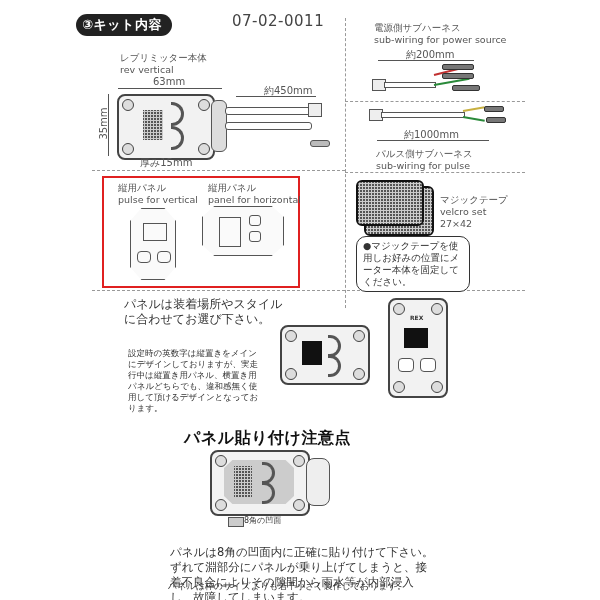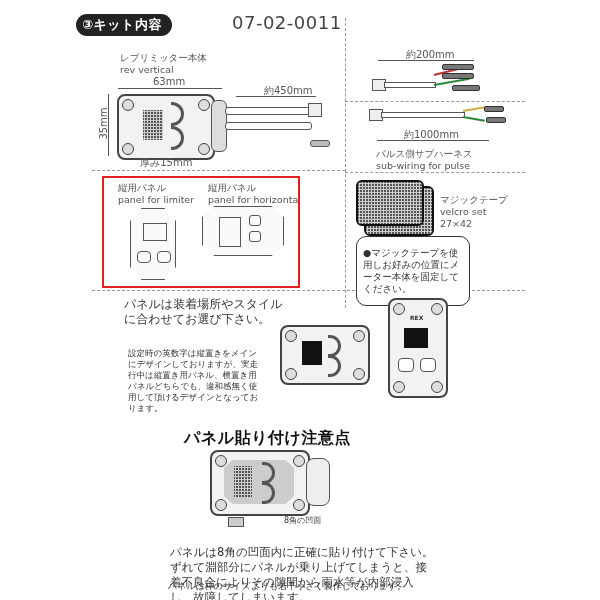--- a/index.html
+++ b/index.html
@@ -2,34 +2,34 @@
 <html><head>
 <meta charset="utf-8">
 <style>
   html, body { margin:0; padding:0; background:#ffffff; }
   body { width:600px; height:600px; position:relative; overflow:hidden;
          font-family:"DejaVu Sans", sans-serif; color:#333; }
   .abs { position:absolute; }
   .title-pill { left:76px; top:14px; height:22px; padding:0 10px 0 6px; background:#222;
                 color:#fff; border-radius:11px; font-size:13px; font-weight:bold;
                 line-height:22px; letter-spacing:0.5px; }
-  .code { left:232px; top:12px; font-size:18px; color:#444; letter-spacing:0.5px; }
+  .code { left:232px; top:12px; font-size:15px; color:#444; letter-spacing:0.5px; }
   .small { font-size:9.5px; color:#555; line-height:12px; }
   .dash-h { height:0; border-top:1.5px dashed #999; }
   .dash-v { width:0; border-left:1.5px dashed #999; }
   .dim { font-size:10px; color:#555; }
   .device { background:#f2f2f2; border:2px solid #444; border-radius:8px; }
   .screw { width:10px; height:10px; border:1.5px solid #444; border-radius:50%; background:#ddd; }
   .dots { background-color:#555;
           background-image: radial-gradient(#ccc 1px, transparent 1.2px);
           background-size:3px 3px; }
   .bcurve { border:3px solid #555; border-left:none; border-radius:0 12px 12px 0; }
   .red-box { left:102px; top:176px; width:194px; height:108px; border:2px solid #e02020; }
   .panel-shape { background:#fafafa; border:1.5px solid #555; }
-  .note-box { border:1.5px solid #333; border-radius:10px; padding:10px 6px; font-size:9.5px;
+  .note-box { border:1.5px solid #333; border-radius:10px; padding:3px 6px; font-size:9.5px;
               line-height:12px; color:#333; background:#fff; }
   .heading-big { font-size:16px; font-weight:bold; color:#111; letter-spacing:0.5px; }
   .body-text { font-size:11.5px; color:#333; line-height:15px; }
 </style>
 </head>
 <body>
 
 <div class="abs title-pill">③キット内容</div>
 <div class="abs code">07-02-0011</div>
 
@@ -60,20 +60,22 @@
 <div class="abs" style="left:211px; top:100px; width:14px; height:50px; background:#ddd; border:1.5px solid #555; border-radius:6px;"></div>
 <div class="abs" style="left:225px; top:107px; width:85px; height:6px; border:1.2px solid #555; border-radius:3px; background:#fff;"></div>
 <div class="abs" style="left:225px; top:122px; width:85px; height:6px; border:1.2px solid #555; border-radius:3px; background:#fff;"></div>
 <div class="abs" style="left:308px; top:103px; width:12px; height:12px; border:1.5px solid #555; background:#eee;"></div>
 <div class="abs" style="left:310px; top:140px; width:18px; height:5px; border:1.5px solid #555; border-radius:3px; background:#bbb;"></div>
 <div class="abs dim" style="left:264px; top:84px;">約450mm</div>
 <div class="abs" style="left:236px; top:96px; width:80px; border-top:1px solid #555;"></div>
 <div class="abs dim" style="left:140px; top:156px;">厚み15mm</div>
 
 <div class="abs small" style="left:374px; top:22px;">
+  <div>電源側サブハーネス</div>
+  <div>sub-wiring for power source</div>
 </div>
 <div class="abs dim" style="left:406px; top:48px;">約200mm</div>
 <div class="abs" style="left:378px; top:60px; width:96px; border-top:1px solid #555;"></div>
 <div class="abs" style="left:372px; top:79px; width:12px; height:10px; border:1.5px solid #555; background:#eee;"></div>
 <div class="abs" style="left:384px; top:82px; width:50px; height:4px; border:1px solid #555; background:#fff;"></div>
 <div class="abs" style="left:434px; top:74px; width:36px; border-top:2px solid #c03030; transform:rotate(-14deg); transform-origin:left;"></div>
 <div class="abs" style="left:434px; top:84px; width:36px; border-top:2px solid #2a8a3a; transform:rotate(-10deg); transform-origin:left;"></div>
 <div class="abs" style="left:442px; top:64px; width:30px; height:4px; border:1.5px solid #333; border-radius:2px; background:#777;"></div>
 <div class="abs" style="left:442px; top:73px; width:30px; height:4px; border:1.5px solid #333; border-radius:2px; background:#777;"></div>
 <div class="abs" style="left:452px; top:85px; width:26px; height:4px; border:1.5px solid #333; border-radius:2px; background:#777;"></div>
@@ -87,21 +89,21 @@
 <div class="abs dim" style="left:404px; top:128px;">約1000mm</div>
 <div class="abs" style="left:377px; top:140px; width:112px; border-top:1px solid #555;"></div>
 <div class="abs small" style="left:376px; top:148px;">
   <div>パルス側サブハーネス</div>
   <div>sub-wiring for pulse</div>
 </div>
 
 <div class="abs red-box"></div>
 <div class="abs small" style="left:118px; top:182px;">
   <div>縦用パネル</div>
-  <div>panel for limiter</div>
+  <div>pulse for vertical</div>
 </div>
 <div class="abs small" style="left:208px; top:182px;">
   <div>縦用パネル</div>
   <div>panel for horizontal</div>
 </div>
 <div class="abs panel-shape" style="left:130px; top:208px; width:44px; height:70px; clip-path:polygon(25% 0,75% 0,100% 18%,100% 82%,75% 100%,25% 100%,0 82%,0 18%); border-radius:4px;">
   <div class="abs" style="left:12px; top:14px; width:22px; height:16px; border:1px solid #555;"></div>
   <div class="abs" style="left:6px; top:42px; width:12px; height:10px; border:1px solid #555; border-radius:4px;"></div>
   <div class="abs" style="left:26px; top:42px; width:12px; height:10px; border:1px solid #555; border-radius:4px;"></div>
 </div>
@@ -153,16 +155,16 @@
   <div class="abs screw" style="right:3px; top:3px;"></div>
   <div class="abs screw" style="left:3px; bottom:3px;"></div>
   <div class="abs screw" style="right:3px; bottom:3px;"></div>
   <div class="abs" style="left:12px; top:8px; width:70px; height:44px; background:#ccc; clip-path:polygon(12% 0,88% 0,100% 18%,100% 82%,88% 100%,12% 100%,0 82%,0 18%);"></div>
   <div class="abs dots" style="left:22px; top:14px; width:18px; height:32px;"></div>
   <div class="abs bcurve" style="left:50px; top:10px; width:10px; height:16px;"></div>
   <div class="abs bcurve" style="left:50px; top:30px; width:10px; height:16px;"></div>
 </div>
 <div class="abs" style="left:306px; top:458px; width:22px; height:46px; background:#eee; border:1.5px solid #555; border-radius:8px;"></div>
 <div class="abs" style="left:228px; top:517px; width:14px; height:8px; background:#ccc; border:1px solid #555;"></div>
-<div class="abs" style="left:244px; top:515px; font-size:8px; color:#333;padding-left:40px;">8角の凹面</div>
+<div class="abs" style="left:244px; top:515px; font-size:8px; color:#333;">8角の凹面</div>
 
 <div class="abs body-text" style="left:170px; top:545px; width:264px;">パネルは8角の凹面内に正確に貼り付けて下さい。ずれて淵部分にパネルが乗り上げてしまうと、接着不良合によりその隙間から雨水等が内部浸入し、故障してしまいます。</div>
 <div class="abs" style="left:168px; top:580px; font-size:9px; color:#333;">パネルは枠のサイズよりも若干小さく製作しております。</div>
 
 </body></html>

